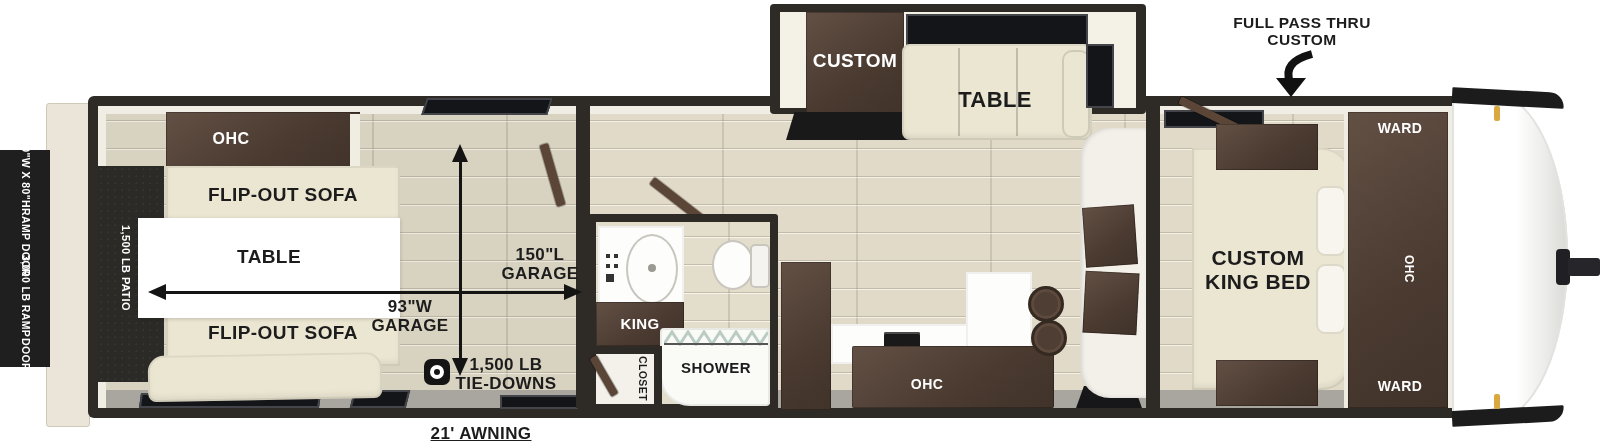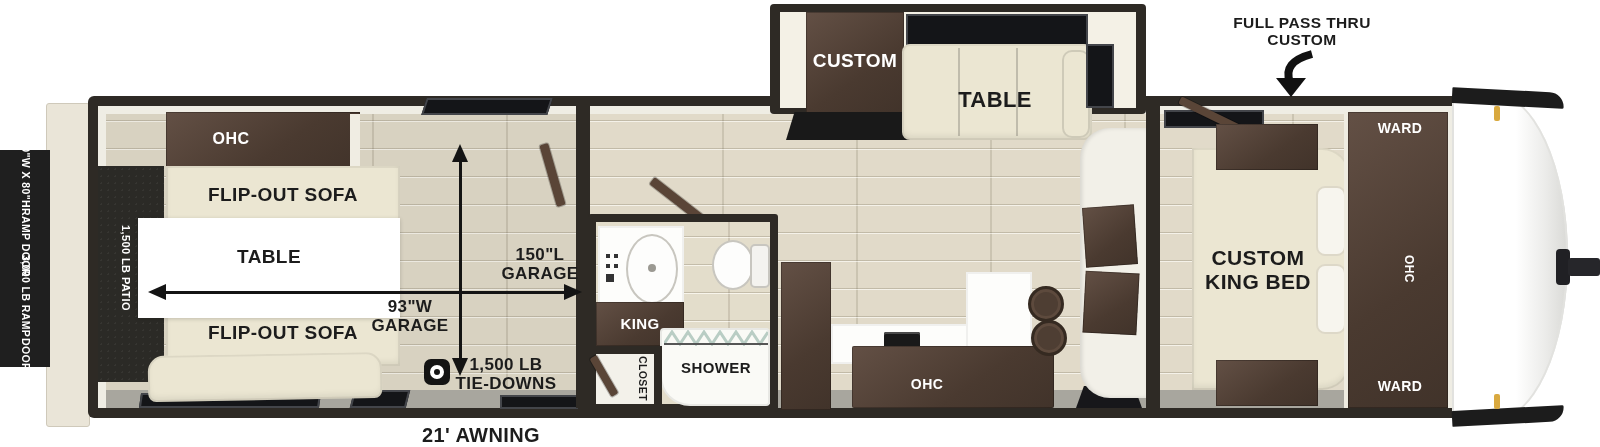--- a/index.html
+++ b/index.html
@@ -215,17 +215,17 @@
 
   <div class="lb" style="left:1226px;top:14px;width:152px;font-size:15.5px;">
     <span>FULL PASS THRU</span>
     <span>CUSTOM</span>
   </div>
   <svg class="abs" style="left:1268px;top:50px;" width="60" height="48" viewBox="0 0 60 48">
     <path d="M44,4 Q14,12 22,32" fill="none" stroke="#111" stroke-width="8"></path>
     <polygon points="8,28 38,28 23,47" fill="#111"></polygon>
   </svg>
 
-  <div class="lb" style="left:400px;top:424px;width:162px;font-size:20px;">
+  <div class="lb" style="left:400px;top:424px;width:162px;font-size:17px;text-decoration:underline;">
     <span>21' AWNING</span>
   </div>
 
 </div>
 
 </body></html>

